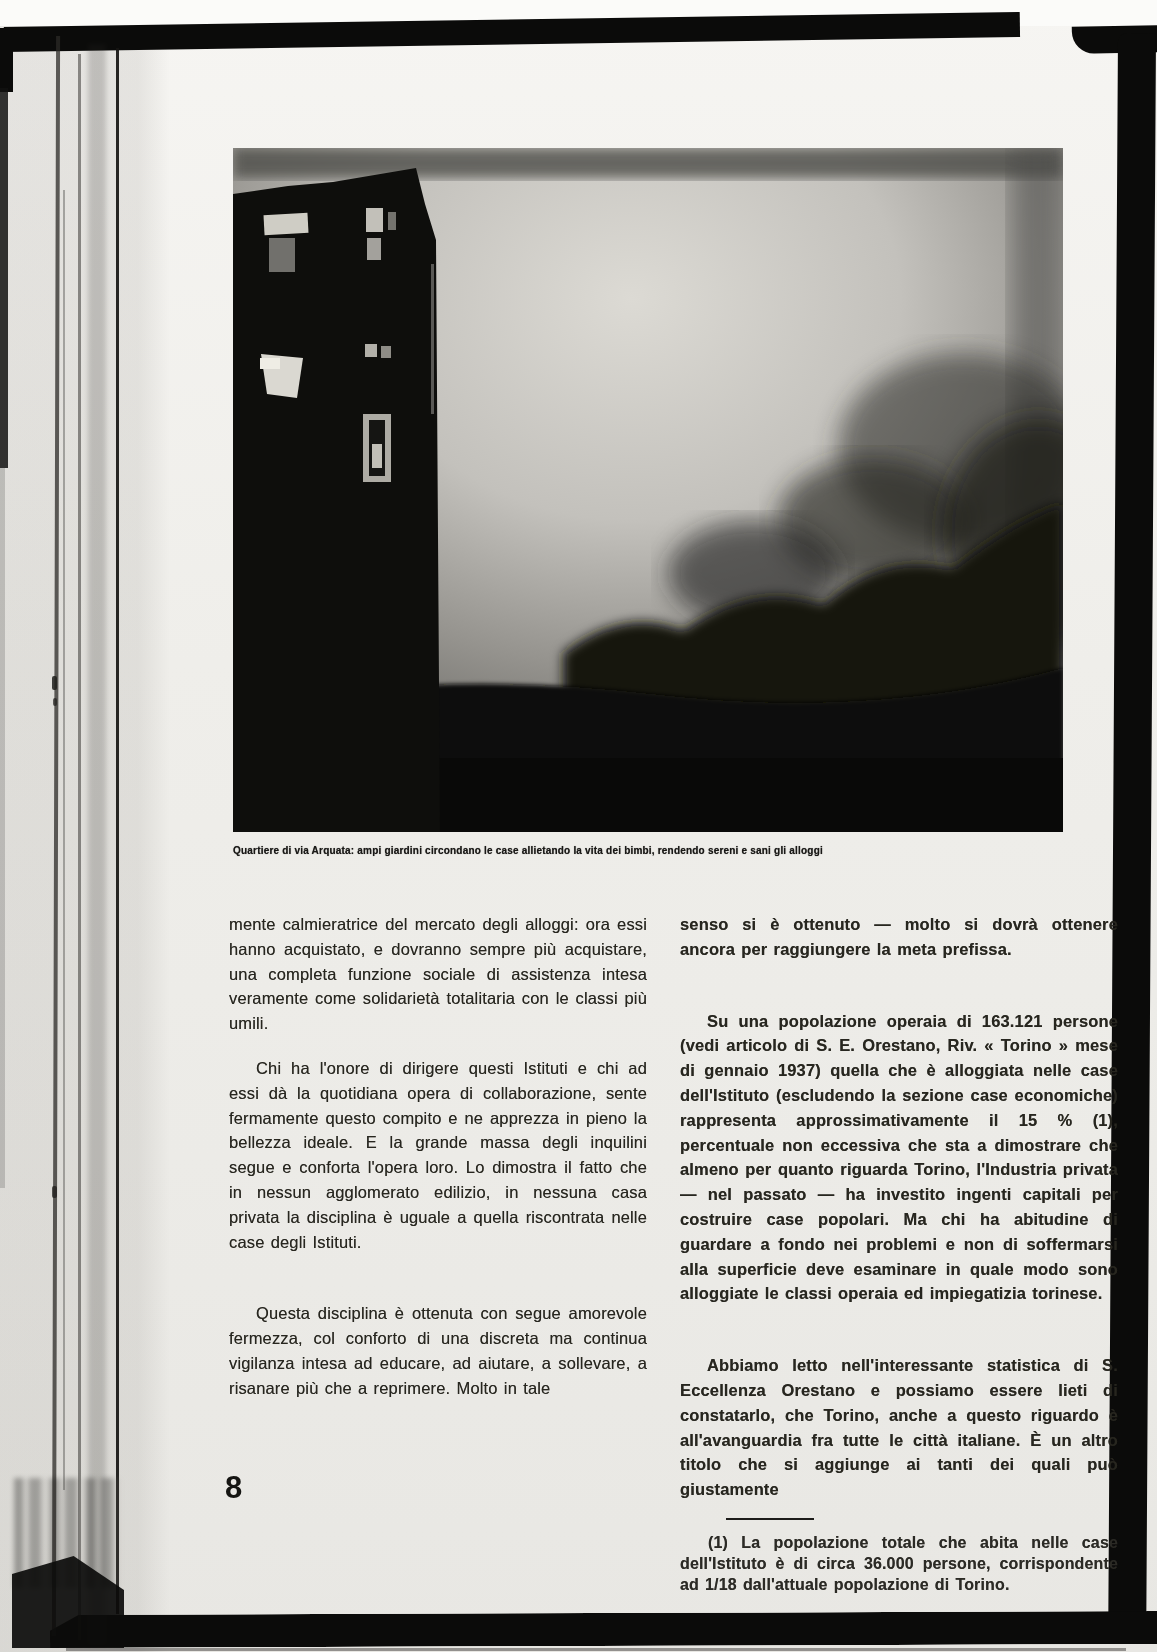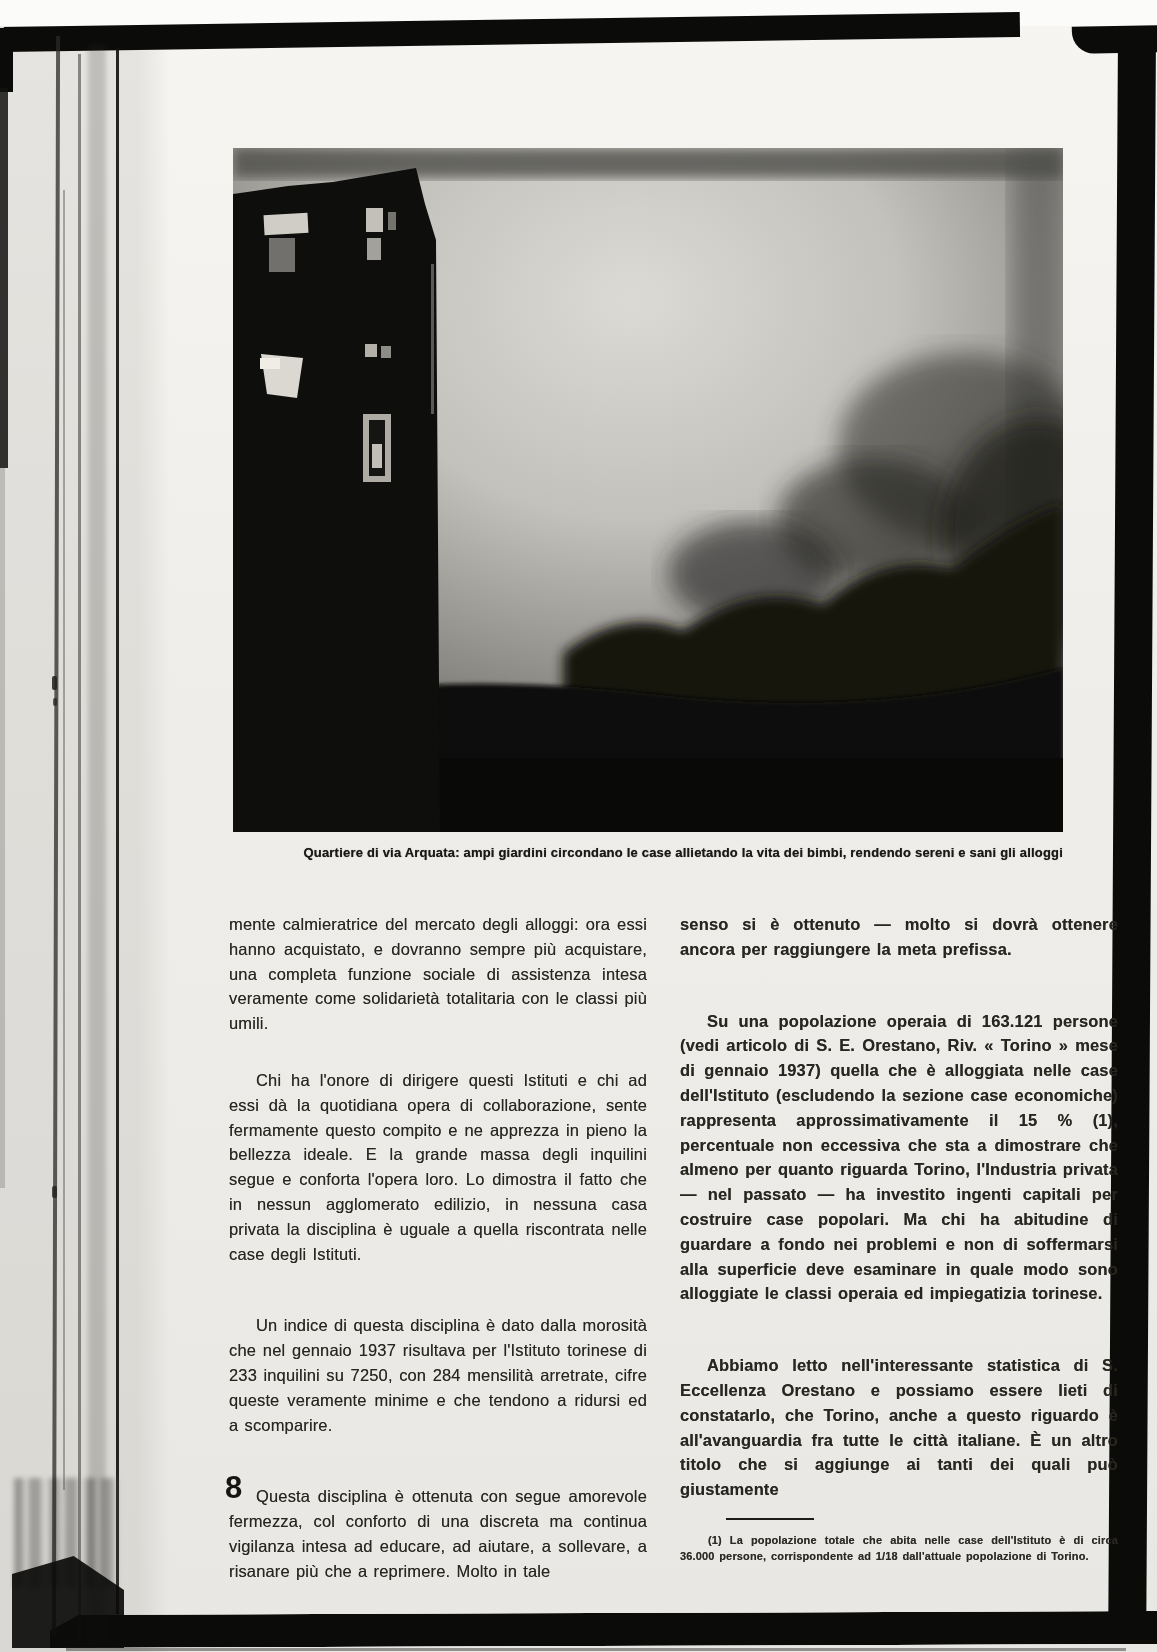--- a/index.html
+++ b/index.html
@@ -33,34 +33,34 @@
   .m3{left:52px;top:1186px;width:5px;height:12px;opacity:.75;}
   .blob-soft{position:absolute;left:14px;top:1478px;width:106px;height:110px;opacity:.35;filter:blur(2.5px);
     background:repeating-linear-gradient(90deg,rgba(12,12,10,.9) 0 9px,rgba(130,127,122,.4) 9px 15px,rgba(18,18,16,.85) 15px 27px,rgba(140,138,133,.35) 27px 36px);}
   .blob-dark{position:absolute;left:12px;top:1548px;width:112px;height:100px;background:#0d0d0b;opacity:.92;
     clip-path:polygon(0 26%,55% 8%,100% 42%,100% 100%,0 100%);filter:blur(.6px);}
   
   .photo{position:absolute;left:233px;top:148px;width:830px;height:684px;margin:0;padding:0;}
   .photo svg{display:block;}
   
   .caption{
-    position:absolute;left:233px;top:845px;width:830px;text-align:right;
-    font-size:13px;font-weight:700;letter-spacing:.2px;color:#1a1917;
+    position:absolute;left:233px;top:845px;width:830px;text-align:left;
+    font-size:10px;font-weight:700;letter-spacing:.2px;color:#1a1917;
     text-shadow:0 0 .7px rgba(20,20,18,.7);
   }
   
   .col{position:absolute;top:912px;color:#27261f;font-size:16.5px;line-height:24.8px;
     letter-spacing:.15px;word-spacing:1.5px;text-shadow:0 0 .45px rgba(30,28,24,.55);}
   .col-left{left:229px;width:418px;}
   .col-right{left:680px;width:438px;font-weight:bold;}
   .col p{margin:0;text-align:justify;}
   .col p.indent{text-indent:27px;margin-top:47px;}
-  .col p.gap{margin-top:32px;}
+  .col p.gap{margin-top:20px;}
   .fn-rule{width:88px;height:2px;background:#1d1c1a;margin:16px 0 12px 46px;}
-  .footnote{font-size:11px;line-height:16px;text-indent:28px;text-align:justify;margin:0;color:#2b2a25;}
+  .footnote{font-size:16px;line-height:21px;text-indent:28px;text-align:justify;margin:0;color:#2b2a25;}
   .page-num{position:absolute;left:225px;top:1470px;font-size:31px;font-weight:700;color:#151512;}
 </style>
 </head>
 <body>
 
 <div class="scan">
 
   <div class="top-strip"></div>
   <div class="band top-band"></div>
   <div class="band corner-connector"></div>
@@ -128,21 +128,20 @@
       <rect x="139" y="296" width="10" height="24" fill="#d4d2ca" opacity=".9"></rect>
       <rect x="198" y="116" width="3" height="150" fill="#8d8c88" opacity=".6"></rect>
     </svg>
   </figure>
 
   <div class="caption">Quartiere di via Arquata: ampi giardini circondano le case allietando la vita dei bimbi, rendendo sereni e sani gli alloggi</div>
 
   <div class="col col-left">
     <p>mente calmieratrice del mercato degli alloggi: ora essi hanno acquistato, e dovranno sempre più acquistare, una completa funzione sociale di assistenza intesa veramente come solidarietà totalitaria con le classi più umili.</p>
     <p class="indent gap">Chi ha l'onore di dirigere questi Istituti e chi ad essi dà la quotidiana opera di collaborazione, sente fermamente questo compito e ne apprezza in pieno la bellezza ideale. E la grande massa degli inquilini segue e conforta l'opera loro. Lo dimostra il fatto che in nessun agglomerato edilizio, in nessuna casa privata la disciplina è uguale a quella riscontrata nelle case degli Istituti.</p>
-    <p class="indent">Un indice di questa disciplina è dato dalla morosità che nel gennaio 1937 risultava per l'Istituto torinese di 233 inquilini su 7250, con 284 mensilità arretrate, cifre queste veramente minime e che tendono a ridursi ed a scomparire.</p>
     <p class="indent">Questa disciplina è ottenuta con segue amorevole fermezza, col conforto di una discreta ma continua vigilanza intesa ad educare, ad aiutare, a sollevare, a risanare più che a reprimere. Molto in tale</p>
   </div>
 
   <div class="col col-right">
     <p>senso si è ottenuto — molto si dovrà ottenere ancora per raggiungere la meta prefissa.</p>
     <p class="indent">Su una popolazione operaia di 163.121 persone (vedi articolo di S. E. Orestano, Riv. « Torino » mese di gennaio 1937) quella che è alloggiata nelle case dell'Istituto (escludendo la sezione case economiche) rappresenta approssimativamente il 15 % (1), percentuale non eccessiva che sta a dimostrare che almeno per quanto riguarda Torino, l'Industria privata — nel passato — ha investito ingenti capitali per costruire case popolari. Ma chi ha abitudine di guardare a fondo nei problemi e non di soffermarsi alla superficie deve esaminare in quale modo sono alloggiate le classi operaia ed impiegatizia torinese.</p>
     <p class="indent">Abbiamo letto nell'interessante statistica di S. Eccellenza Orestano e possiamo essere lieti di constatarlo, che Torino, anche a questo riguardo è all'avanguardia fra tutte le città italiane. È un altro titolo che si aggiunge ai tanti dei quali può giustamente</p>
     <div class="fn-rule"></div>
     <p class="footnote">(1) La popolazione totale che abita nelle case dell'Istituto è di circa 36.000 persone, corrispondente ad 1/18 dall'attuale popolazione di Torino.</p>
   </div>

